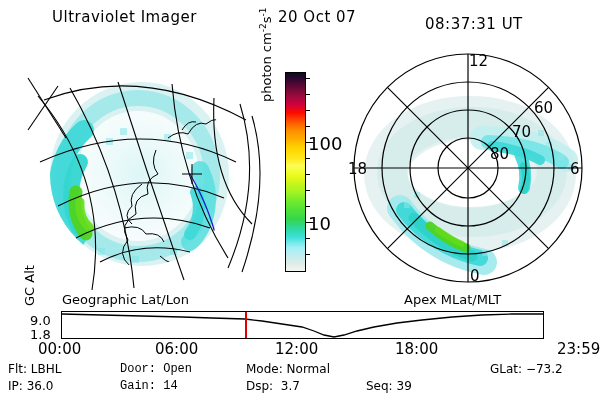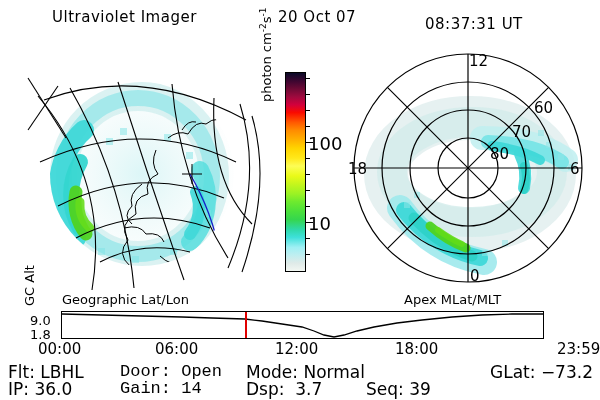--- a/index.html
+++ b/index.html
@@ -63,21 +63,21 @@
   #cap-apex{left:404px;top:292px;}
   #orbit-ylabel{position:absolute;left:22px;top:306px;font-size:13px;
       white-space:nowrap;transform:rotate(-90deg);transform-origin:0 0;}
   #orbit-box{position:absolute;left:61px;top:311px;width:481px;height:26px;
       border:1px solid #000;background:#fff;}
   .orb-ytick{position:absolute;left:30px;font-size:13px;white-space:nowrap;}
   .orb-xtick{position:absolute;top:340px;font-size:15px;white-space:nowrap;}
   #orbit-cursor{position:absolute;left:183px;top:0;width:2px;height:26px;background:#e00000;}
 
   
-  #status{left:0;top:362px;width:600px;height:38px;font-size:17px;}
+  #status{left:0;top:362px;width:600px;height:38px;font-size:12px;}
   #status span{position:absolute;white-space:nowrap;}
   .srow1{top:0;}
   .srow2{top:17px;}
   .sc0{left:8px;}  .sc1{left:120px;font-family:Liberation Mono, monospace;} .sc2{left:246px;}
   .sc3{left:366px;} .sc4{left:490px;}
 </style>
 </head>
 <body>
 
 <div id="header" class="abs">

